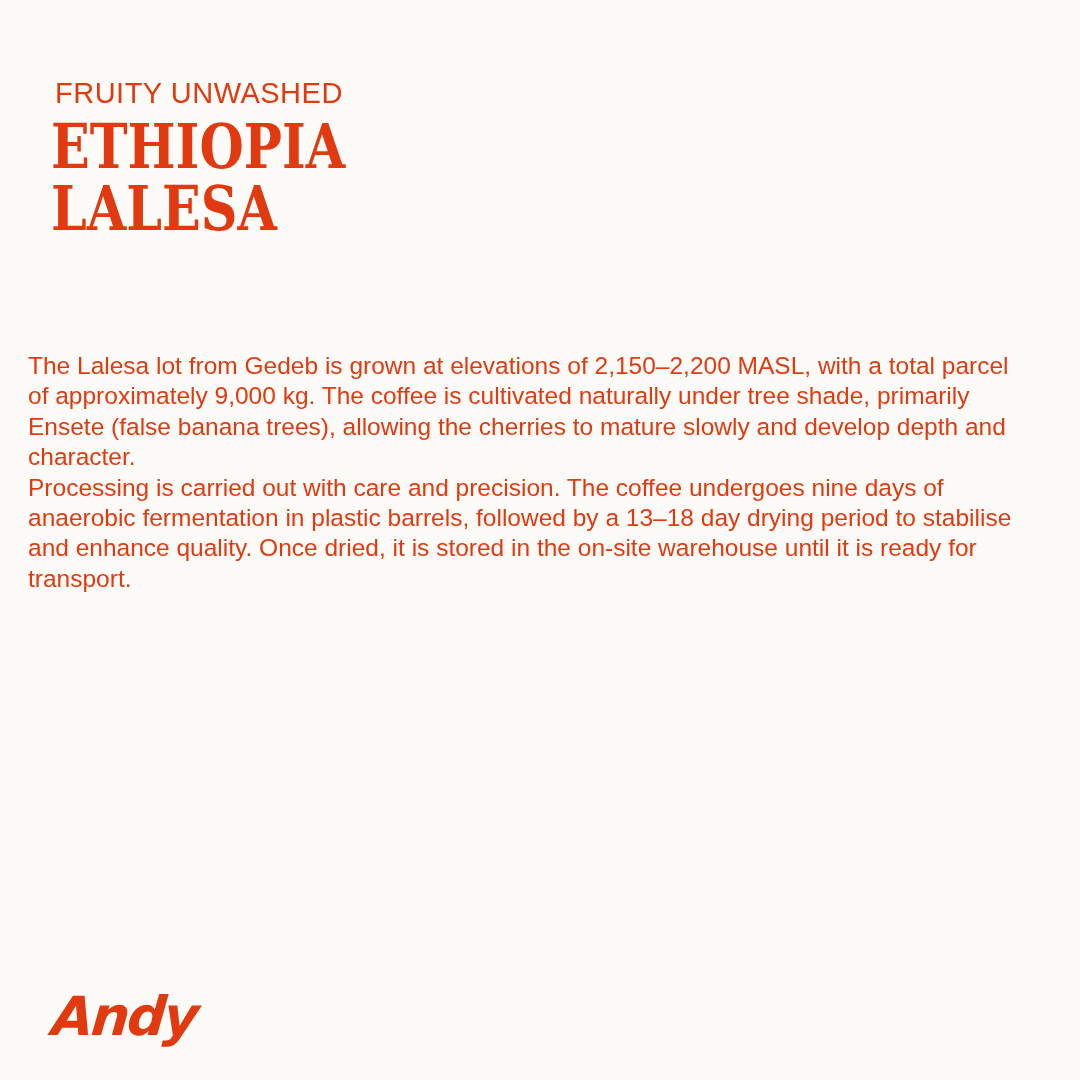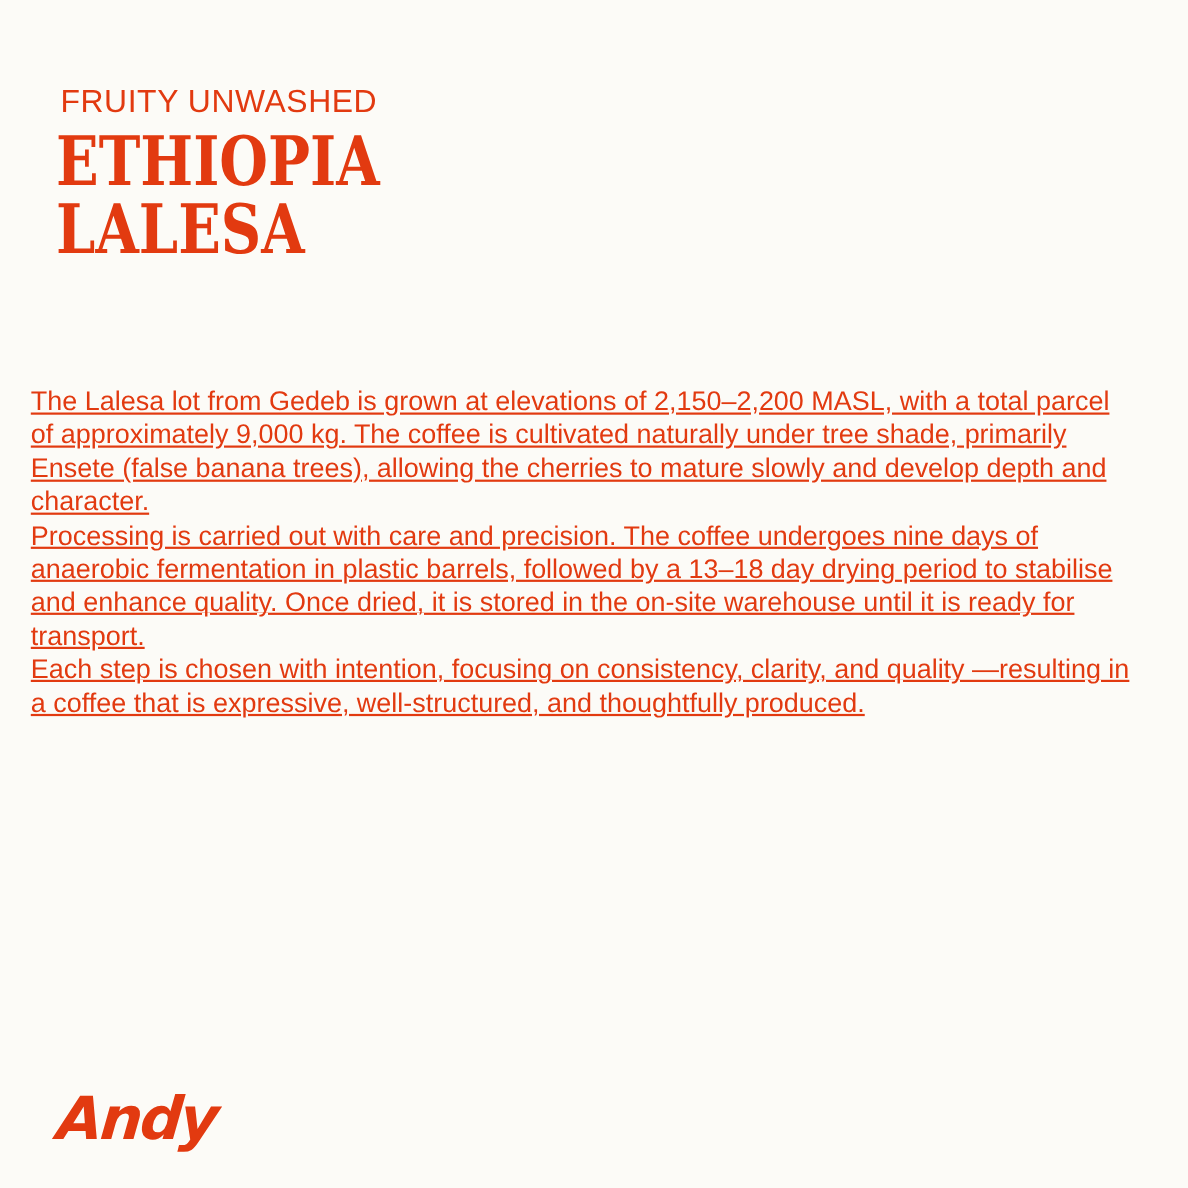--- a/index.html
+++ b/index.html
@@ -47,21 +47,20 @@
     left:28px;top:351px;
     width:1000px;
     color:var(--accent);
     font-size:24.5px;
     line-height:30.4px;
     font-weight:400;
   }
   .description p{
     margin:0;
     padding:0;
-    text-decoration:underline;
   }
   .brand-logo{
     position:absolute;
     left:50px;top:990px;
     font-family:"DejaVu Sans", sans-serif;
     font-weight:bold;
     font-style:italic;
     font-size:54px;
     letter-spacing:-2.5px;
     color:var(--accent);
@@ -75,18 +74,17 @@
 
 <div class="card">
 
   <div class="kicker">FRUITY UNWASHED</div>
 
   <h1 class="title"><span>ETHIOPIA</span><br><span>LALESA</span></h1>
 
   <div class="description">
     <p>The Lalesa lot from Gedeb is grown at elevations of 2,150–2,200 MASL, with a total parcel of approximately 9,000 kg. The coffee is cultivated naturally under tree shade, primarily Ensete (false banana trees), allowing the cherries to mature slowly and develop depth and character.</p>
     <p>Processing is carried out with care and precision. The coffee undergoes nine days of anaerobic fermentation in plastic barrels, followed by a 13–18 day drying period to stabilise and enhance quality. Once dried, it is stored in the on-site warehouse until it is ready for transport.</p>
-    <p>Each step is chosen with intention, focusing on consistency, clarity, and quality —resulting in a coffee that is expressive, well-structured, and thoughtfully produced.</p>
   </div>
 
   <div class="brand-logo">Andy</div>
 
 </div>
 
 </body></html>

